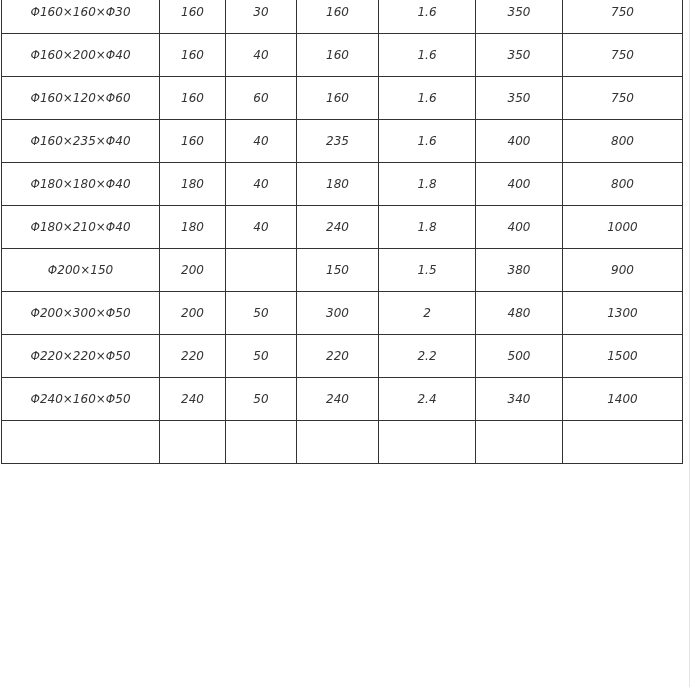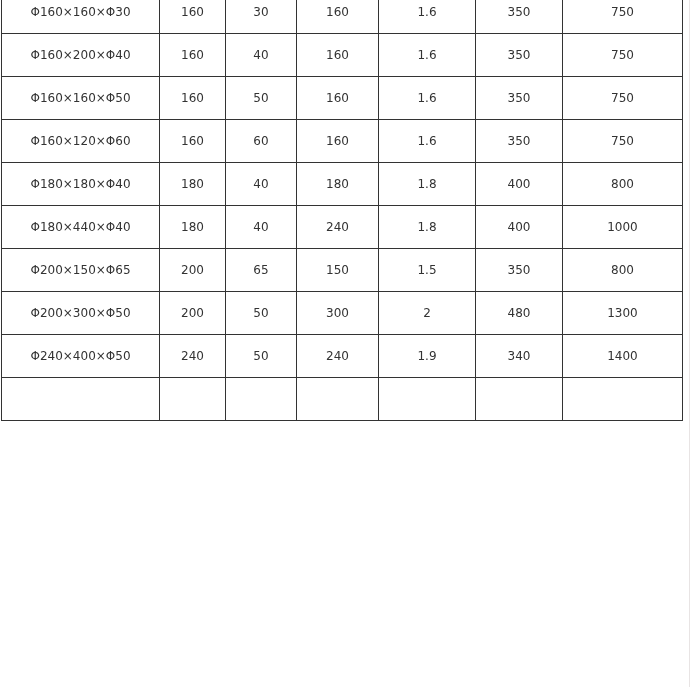--- a/index.html
+++ b/index.html
@@ -18,20 +18,21 @@
     overflow: hidden;
     background: var(--bg-color);
     font-family: "DejaVu Sans", "Liberation Sans", sans-serif;
   }
   .viewport {
     position: relative;
     width: 691px;
     height: 687px;
     overflow: hidden;
     background: var(--bg-color);
+    font-style: italic;
   }
   table.spec-table {
     border-collapse: collapse;
     table-layout: fixed;
     margin-left: 1px;
     margin-top: -10px;
   }
   table.spec-table td {
     border: 1px solid var(--border-color);
     height: 42px;
@@ -79,79 +80,88 @@
         <tr>
           <td>Φ160×200×Φ40</td>
           <td>160</td>
           <td>40</td>
           <td>160</td>
           <td>1.6</td>
           <td>350</td>
           <td>750</td>
         </tr>
         <tr>
-          <td>Φ160×160×Φ50</td>
-          <td>160</td>
-          <td>50</td>
-          <td>160</td>
-          <td>1.6</td>
-          <td>350</td>
-          <td>750</td>
-        </tr>
-        <tr>
           <td>Φ160×120×Φ60</td>
           <td>160</td>
           <td>60</td>
           <td>160</td>
           <td>1.6</td>
           <td>350</td>
           <td>750</td>
+        </tr>
+        <tr>
+          <td>Φ160×235×Φ40</td>
+          <td>160</td>
+          <td>40</td>
+          <td>235</td>
+          <td>1.6</td>
+          <td>400</td>
+          <td>800</td>
         </tr>
         <tr>
           <td>Φ180×180×Φ40</td>
           <td>180</td>
           <td>40</td>
           <td>180</td>
           <td>1.8</td>
           <td>400</td>
           <td>800</td>
         </tr>
         <tr>
-          <td>Φ180×440×Φ40</td>
+          <td>Φ180×210×Φ40</td>
           <td>180</td>
           <td>40</td>
           <td>240</td>
           <td>1.8</td>
           <td>400</td>
           <td>1000</td>
         </tr>
         <tr>
-          <td>Φ200×150×Φ65</td>
+          <td>Φ200×150</td>
           <td>200</td>
-          <td>65</td>
+          <td></td>
           <td>150</td>
           <td>1.5</td>
-          <td>350</td>
-          <td>800</td>
+          <td>380</td>
+          <td>900</td>
         </tr>
         <tr>
           <td>Φ200×300×Φ50</td>
           <td>200</td>
           <td>50</td>
           <td>300</td>
           <td>2</td>
           <td>480</td>
           <td>1300</td>
         </tr>
         <tr>
-          <td>Φ240×400×Φ50</td>
+          <td>Φ220×220×Φ50</td>
+          <td>220</td>
+          <td>50</td>
+          <td>220</td>
+          <td>2.2</td>
+          <td>500</td>
+          <td>1500</td>
+        </tr>
+        <tr>
+          <td>Φ240×160×Φ50</td>
           <td>240</td>
           <td>50</td>
           <td>240</td>
-          <td>1.9</td>
+          <td>2.4</td>
           <td>340</td>
           <td>1400</td>
         </tr>
         <tr>
           <td></td>
           <td></td>
           <td></td>
           <td></td>
           <td></td>
           <td></td>

